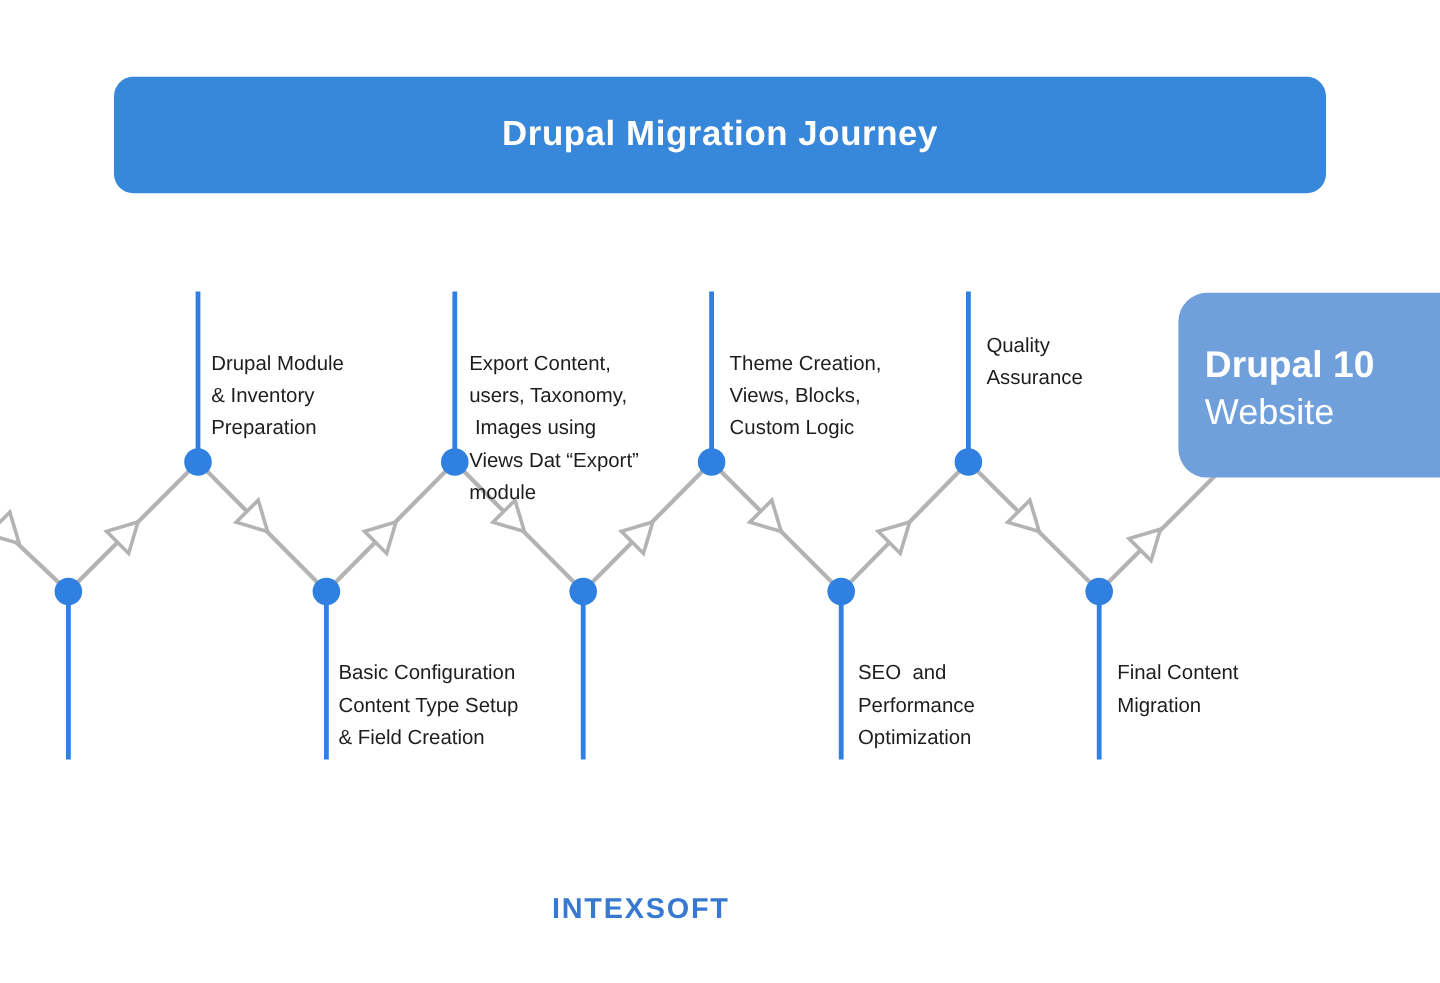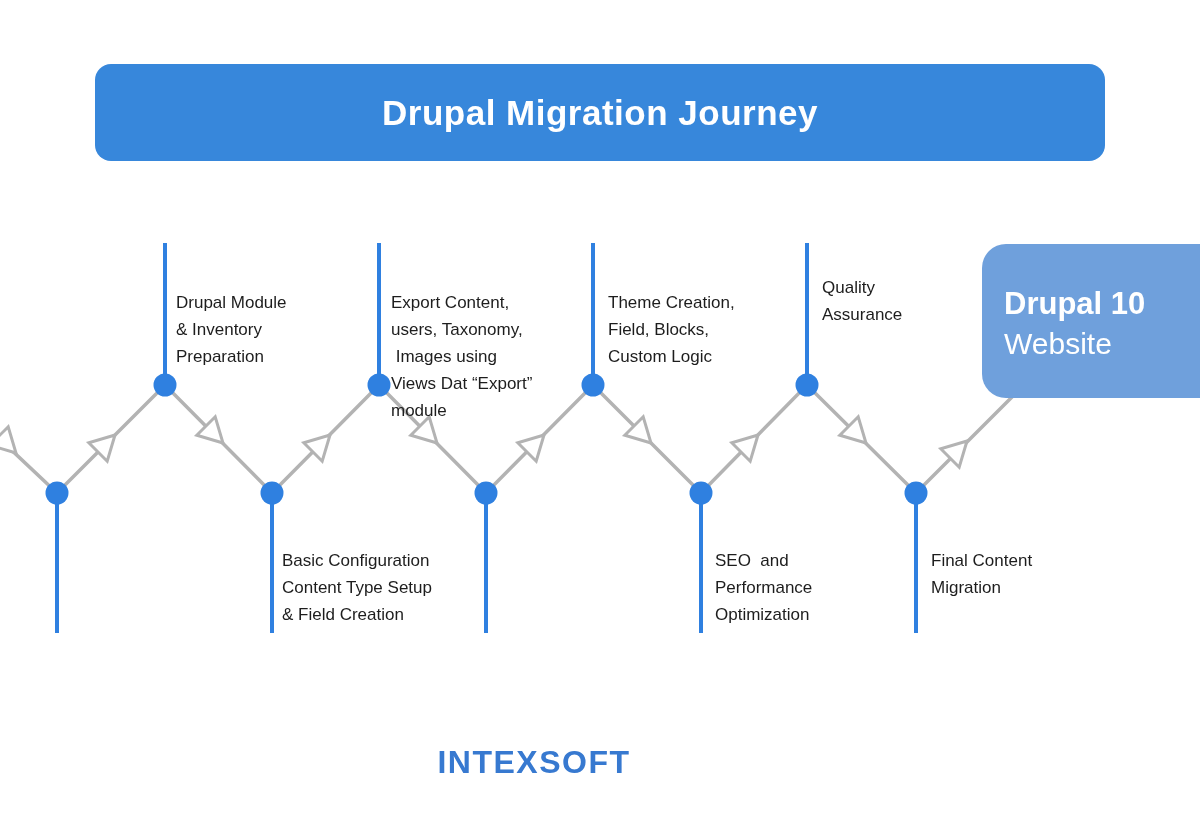--- a/index.html
+++ b/index.html
@@ -19,42 +19,42 @@
     overflow:hidden;
     position:relative;
   }
   .canvas{position:absolute;inset:0;width:1200px;height:819px;overflow:hidden;}
   .header{
     position:absolute;left:95px;top:64px;width:1010px;height:97px;
     background:var(--header-bg);border-radius:16px;
     display:flex;align-items:center;justify-content:center;
   }
   .header .title{
-    color:#fff;font-size:35px;font-weight:700;letter-spacing:.5px;
+    color:#fff;font-size:29px;font-weight:700;letter-spacing:.5px;
   }
   svg.zigzag{position:absolute;left:0;top:0;}
   .ms{
     position:absolute;
     color:var(--text-dark);
     font-size:17px;line-height:27px;font-weight:500;
     white-space:pre-wrap;
     margin-top:32px;
   }
   .end-node{
     position:absolute;left:982px;top:244px;width:252px;height:154px;
     background:var(--end-node-bg);border-radius:24px;
     color:#fff;padding:40px 0 0 22px;
   }
   .end-node .end-title{font-size:31px;font-weight:700;line-height:40px;}
   .end-node .end-sub{font-size:30px;font-weight:400;line-height:40px;}
   .logo{
     position:absolute;left:0;top:744px;width:1068px;
     text-align:center;
     color:var(--logo-blue);
-    font-size:32px;font-weight:700;letter-spacing:1.5px;
+    font-size:24px;font-weight:700;letter-spacing:1.5px;
   }
 </style>
 </head>
 <body>
 
 <div class="canvas">
 
   <div class="header">
     <span class="title">Drupal Migration Journey</span>
   </div>
@@ -103,21 +103,21 @@
 
   <div class="ms" style="left:176px;top:257px">Drupal Module
 &amp; Inventory
 Preparation</div>
   <div class="ms" style="left:391px;top:257px">Export Content,
 users, Taxonomy,
  Images using
 Views Dat “Export”
 module</div>
   <div class="ms" style="left:608px;top:257px">Theme Creation,
-Field, Blocks,
+Views, Blocks,
 Custom Logic</div>
   <div class="ms" style="left:822px;top:242px">Quality
 Assurance</div>
 
   <div class="ms" style="left:282px;top:515px">Basic Configuration
 Content Type Setup
 &amp; Field Creation</div>
   <div class="ms" style="left:715px;top:515px">SEO  and
 Performance
 Optimization</div>

